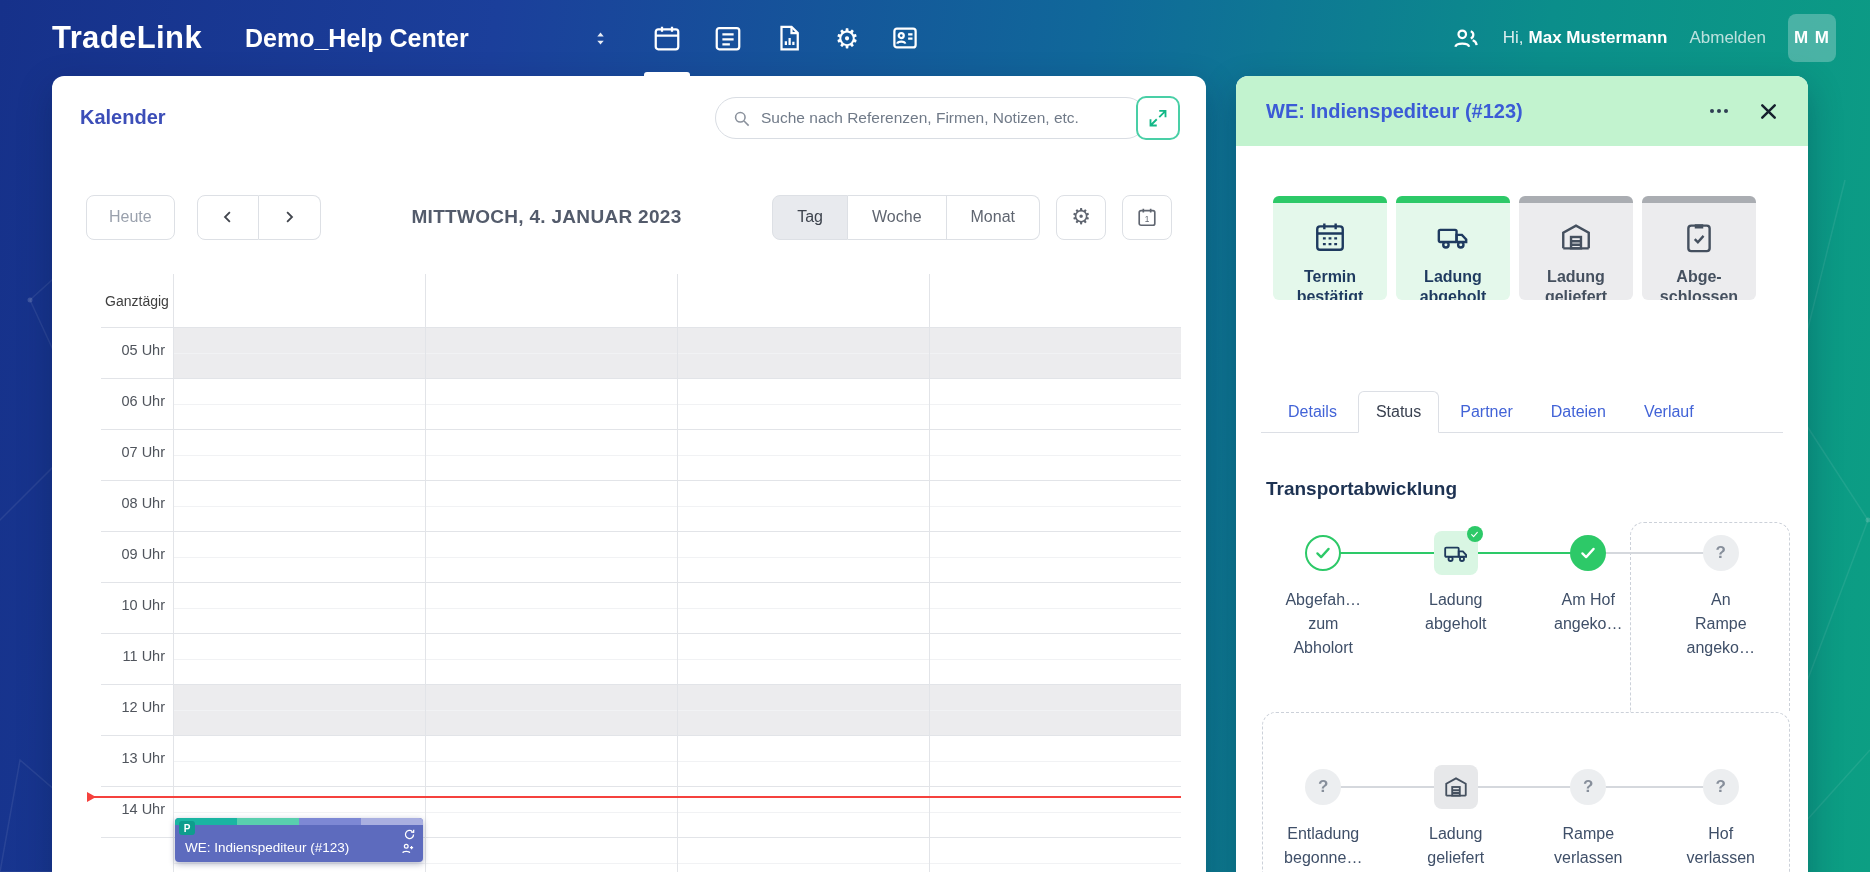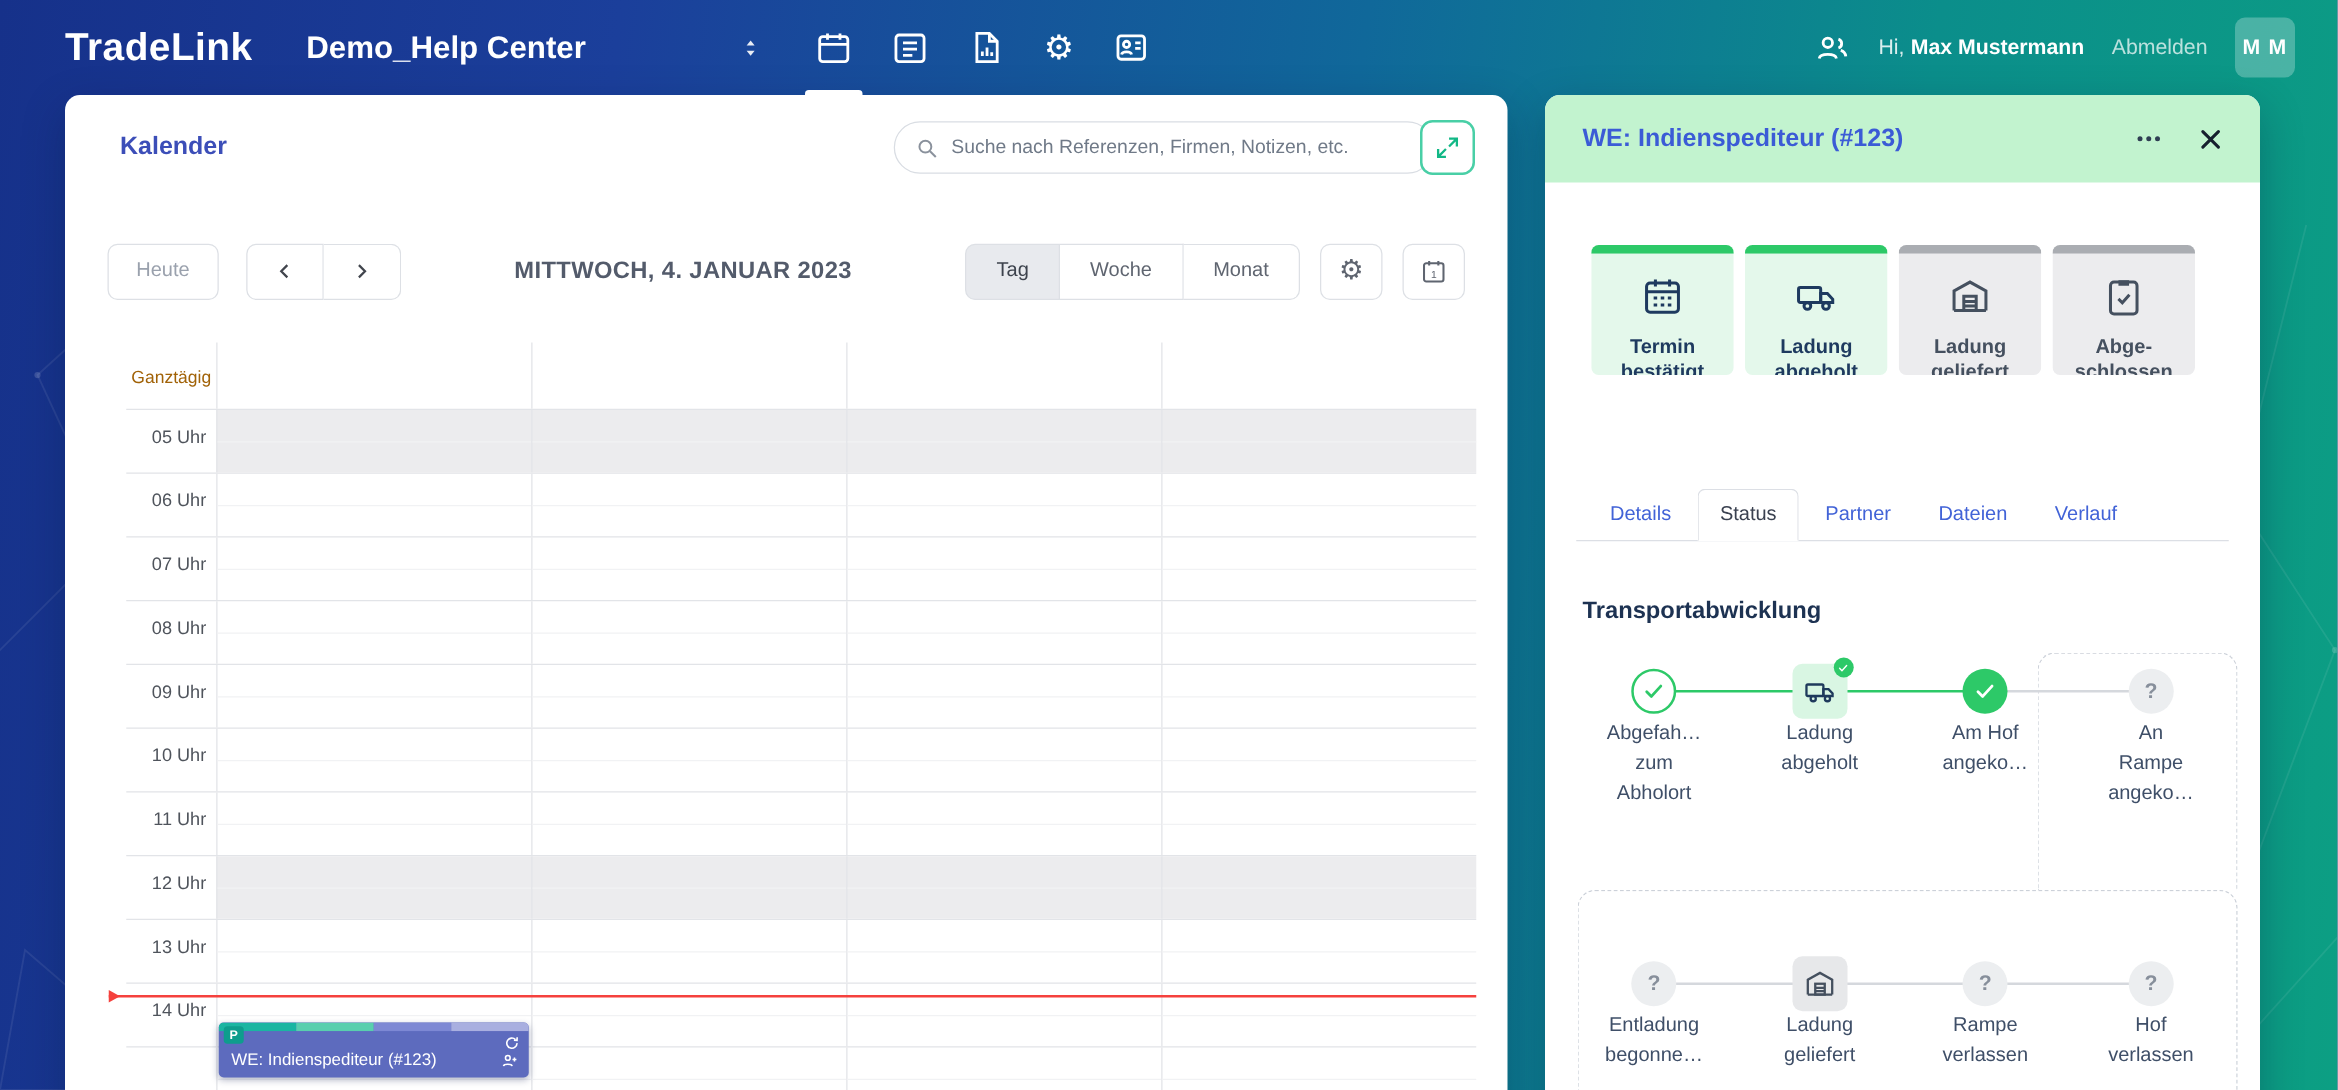--- a/index.html
+++ b/index.html
@@ -28,21 +28,21 @@
   .greet { font-size:17px; color:rgba(255,255,255,.85); white-space:nowrap; }
   .greet b { color:#fff; font-weight:700; margin-left:5px; }
   .logout { font-size:17px; color:rgba(255,255,255,.72); cursor:pointer; text-decoration:none; }
   .avatar { width:48px; height:48px; border-radius:8px; background:rgba(255,255,255,.26);
     display:flex; align-items:center; justify-content:center; font-size:17px; font-weight:600;
     letter-spacing:1px; cursor:pointer; }
 
   
   .cal-card { position:absolute; left:52px; top:76px; width:1154px; height:830px; background:#fff;
     border-radius:12px; box-shadow:0 12px 34px rgba(5,20,55,.28); z-index:1; }
-  .cal-title { position:absolute; left:44px; top:30px; font-size:20px; font-weight:700; color:#3c4eb8; }
+  .cal-title { position:absolute; left:28px; top:30px; font-size:20px; font-weight:700; color:#3c4eb8; }
   .search { position:absolute; left:663px; top:21px; width:432px; height:42px; border:1px solid #d9dde3;
     border-radius:21px; display:flex; align-items:center; padding:0 16px; gap:10px; background:#fff; }
   .search .ic { width:19px; height:19px; color:#8a919c; flex:none; display:inline-flex; }
   .search input { flex:1; border:none; outline:none; font-size:15.5px; color:#3d4450; font-family:inherit; background:transparent; }
   .search input::placeholder { color:#707a88; }
   .expand-btn { position:absolute; left:1084px; top:20px; width:44px; height:44px; background:#fff;
     border:2px solid #49cfa6; border-radius:10px; color:#12b886; cursor:pointer;
     display:flex; align-items:center; justify-content:center; }
   .expand-btn .ic { width:20px; height:20px; display:inline-flex; }
 
@@ -67,21 +67,21 @@
   .gear-glyph { font-size:22px; line-height:1; }
   .cal1-ic { width:22px; height:22px; display:inline-flex; }
 
   
   .grid-wrap { position:absolute; top:198px; left:49px; width:1080px; }
   .grid-header { display:flex; height:26px; border-top:1px solid #e2e4e8; border-bottom:1px solid #e2e4e8; }
   .gutter-head { width:72px; flex:none; }
   .col-head { flex:1; text-align:center; font-size:15.5px; font-weight:700; color:#4a55a8;
     line-height:25px; border-left:1px solid #e2e4e8; }
   .allday-row { display:flex; height:54px; border-bottom:1px solid #e2e4e8; }
-  .allday-label { width:72px; flex:none; font-size:14px; color:#a16207; display:flex;
+  .allday-label { width:72px; flex:none; font-size:14px; color:#404040; display:flex;
     align-items:center; justify-content:center; }
   .allday-cell { flex:1; border-left:1px solid #e2e4e8; }
   .hour-row { display:flex; height:51px; border-bottom:1px solid #e2e4e8; }
   .hour-gutter { width:72px; flex:none; font-size:14.5px; color:#4f545c; text-align:right;
     padding:14px 8px 0 0; }
   .hour-cell { flex:1; border-left:1px solid #e2e4e8; position:relative; }
   .hour-cell::after { content:''; position:absolute; left:0; right:0; top:25px; border-top:1px solid #f1f2f4; }
   .hour-row.off .hour-cell { background:#ececee; }
   .now-line { position:absolute; left:-14px; right:0; top:522px; border-top:2px solid #f5413d; z-index:3; }
   .now-line .tri { position:absolute; left:0; top:-6px; width:0; height:0;
@@ -131,21 +131,21 @@
   .rectB { left:26px; top:636px; width:528px; height:234px; }
 
   .tl-row { position:absolute; left:21px; width:530px; z-index:1; }
   .row1 { top:455px; } .row2 { top:689px; }
   .tl-linewrap { position:absolute; left:0; right:0; top:21px; height:2px; }
   .tl-seg { position:absolute; top:0; height:2px; width:25%; }
   .tl-seg.done { background:#2dc968; } .tl-seg.pending { background:#d5d8dd; }
   .tl-cols { display:flex; position:relative; }
   .tl-col { width:25%; display:flex; flex-direction:column; align-items:center; }
   .tl-slot { height:44px; display:flex; align-items:center; justify-content:center; position:relative; z-index:2; }
-  .tl-label { font-size:16px; color:#3f4f68; text-align:center; line-height:1.5; white-space:pre-line; }
+  .tl-label { margin-top:13px; font-size:16px; color:#3f4f68; text-align:center; line-height:1.5; white-space:pre-line; }
   .n-circle { width:36px; height:36px; border-radius:50%; display:flex; align-items:center; justify-content:center; }
   .n-circle svg { width:18px; height:18px; }
   .n-circle.check-outline { border:2.5px solid #2dc968; background:#fff; color:#2dc968; }
   .n-circle.check-filled { background:#2dc968; color:#fff; }
   .n-question { width:36px; height:36px; border-radius:50%; background:#eceef0; color:#878f9b;
     font-size:17px; font-weight:700; display:flex; align-items:center; justify-content:center; }
   .n-square { width:44px; height:44px; border-radius:8px; display:flex; align-items:center;
     justify-content:center; position:relative; }
   .n-square svg { width:26px; height:26px; }
   .n-square.done { background:#d9f6e3; color:#1f3a5c; }

